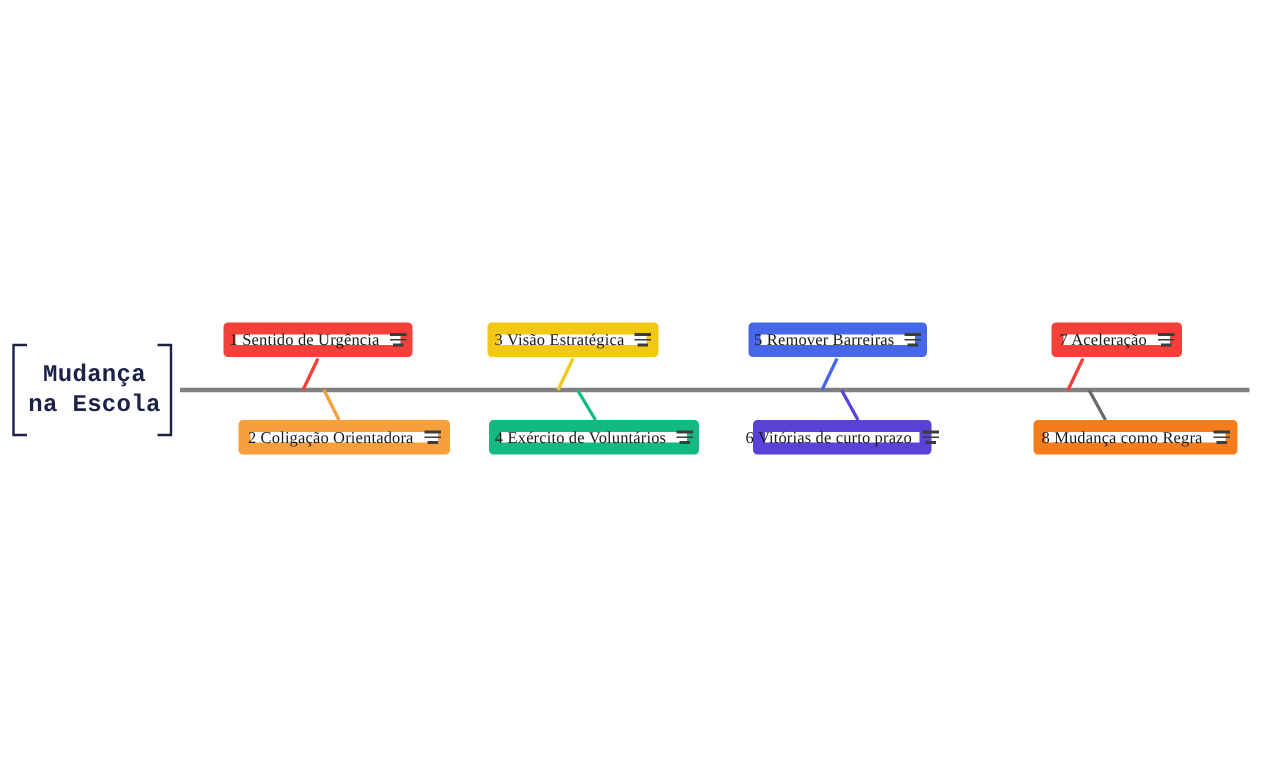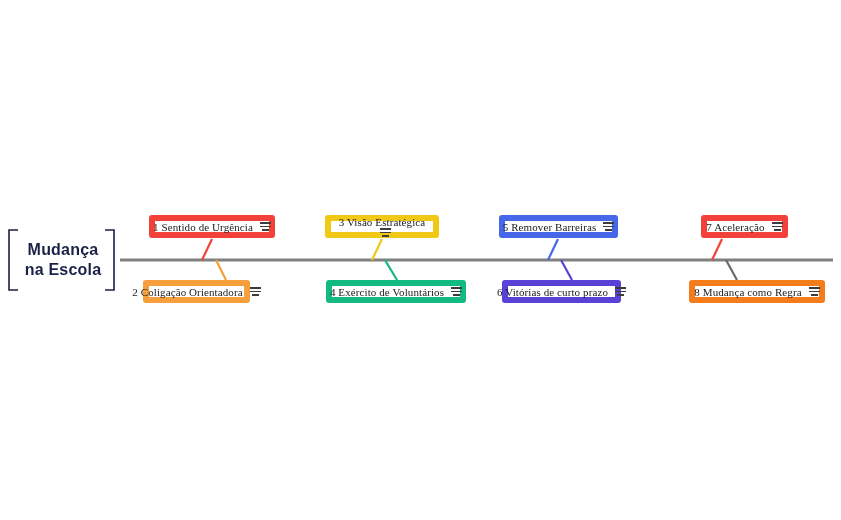--- a/index.html
+++ b/index.html
@@ -32,35 +32,35 @@
     position: absolute;
     left: 6px;
     top: 228px;
     width: 114px;
     height: 64px;
     display: flex;
     align-items: center;
     justify-content: center;
   }
   .root-label {
-    font-family: Liberation Sans, sans-serif;
+    font-family: Liberation Mono, monospace;
     font-weight: bold;
     font-size: 16px;
     line-height: 20px;
     color: #1b2147;
     text-align: center;
     letter-spacing: 0.2px;
     white-space: pre-line;
   }
   
   .topic {
     position: absolute;
     box-sizing: border-box;
     background: #ffffff;
-    border: 6px solid #fca5a5;
+    border: 8px solid #fca5a5;
     border-radius: 3px;
     height: 23px;
     display: flex;
     align-items: center;
     justify-content: center;
     padding: 0 8px;
     white-space: nowrap;
   }
   .topic-label {
     font-family: "Liberation Serif", serif;
@@ -119,29 +119,29 @@
 
   <div id="topics-host">
       <div class="topic" style="left: 149px; top: 215px; width: 126px; border-color: rgb(242, 65, 58);">
         <span class="topic-label">1 Sentido de Urgência</span>
         <span class="note-icon">
           <i></i>
           <i></i>
           <i></i>
         </span>
       </div>
-      <div class="topic" style="left: 143px; top: 280px; width: 107px; border-color: rgb(245, 160, 60);">
+      <div class="topic" style="left: 159px; top: 280px; width: 141px; border-color: rgb(245, 160, 60);">
         <span class="topic-label">2 Coligação Orientadora</span>
         <span class="note-icon">
           <i></i>
           <i></i>
           <i></i>
         </span>
       </div>
-      <div class="topic" style="left: 325px; top: 215px; width: 114px; border-color: rgb(242, 200, 22); flex-direction: column;">
+      <div class="topic" style="left: 325px; top: 215px; width: 114px; border-color: rgb(242, 200, 22);">
         <span class="topic-label">3 Visão Estratégica</span>
         <span class="note-icon">
           <i></i>
           <i></i>
           <i></i>
         </span>
       </div>
       <div class="topic" style="left: 326px; top: 280px; width: 140px; border-color: rgb(18, 185, 129); align-items: center;">
         <span class="topic-label">4 Exército de Voluntários</span>
         <span class="note-icon">

